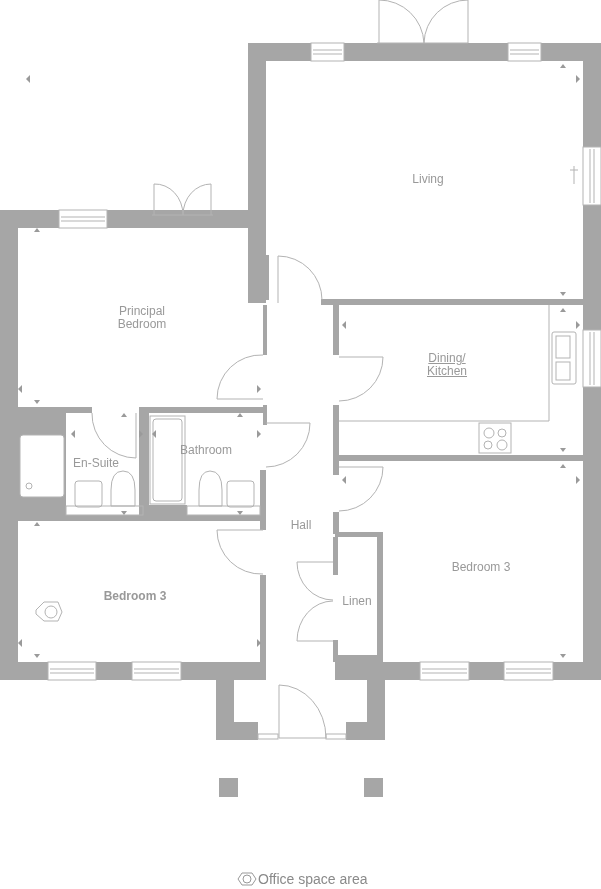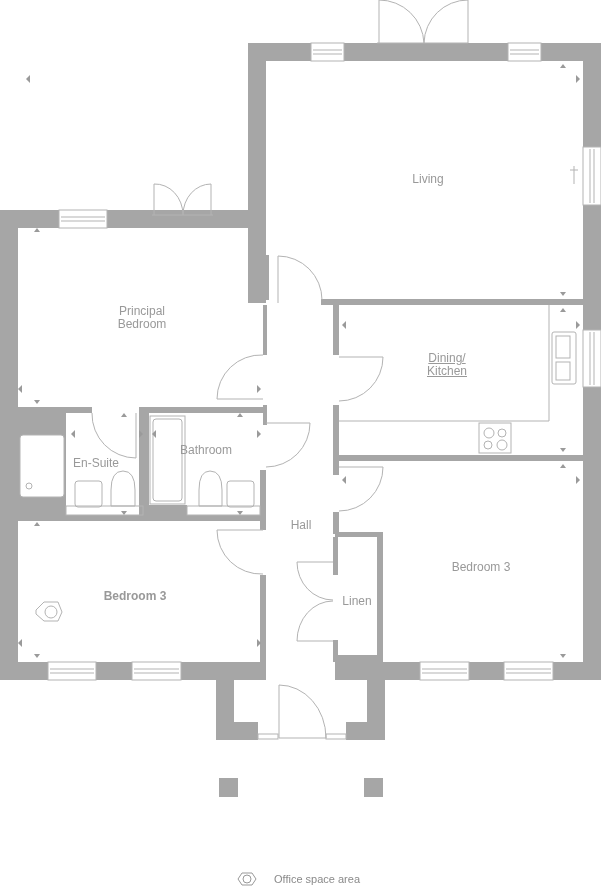--- a/index.html
+++ b/index.html
@@ -3,21 +3,21 @@
 <meta charset="utf-8">
 <style>
   html,body{margin:0;padding:0;background:#fff;}
   body{width:601px;height:889px;position:relative;overflow:hidden;font-family:"Liberation Sans",sans-serif;}
   svg{position:absolute;left:0;top:0;}
   .wall{fill:#a6a6a6;}
   .thin{fill:none;stroke:#b3b3b3;stroke-width:1;}
   .win{fill:#fff;stroke:#b3b3b3;stroke-width:1;}
   .mark{fill:#9a9a9a;}
   .lbl{position:absolute;color:#999;font-size:12px;text-align:center;line-height:13px;white-space:nowrap;transform:translate(-50%,-50%);}
-  .legend{position:absolute;left:236px;top:871px;display:flex;align-items:center;gap:16px;color:#8a8a8a;font-size:11px;}
+  .legend{position:absolute;left:236px;top:871px;display:flex;align-items:center;gap:0;color:#8a8a8a;font-size:14px;}
 </style>
 </head>
 <body>
 
 <svg width="601" height="889" viewBox="0 0 601 889">
 
   <rect class="wall" x="248" y="43" width="353" height="18"></rect>
 
   <rect class="wall" x="248" y="43" width="18" height="260"></rect>
 

